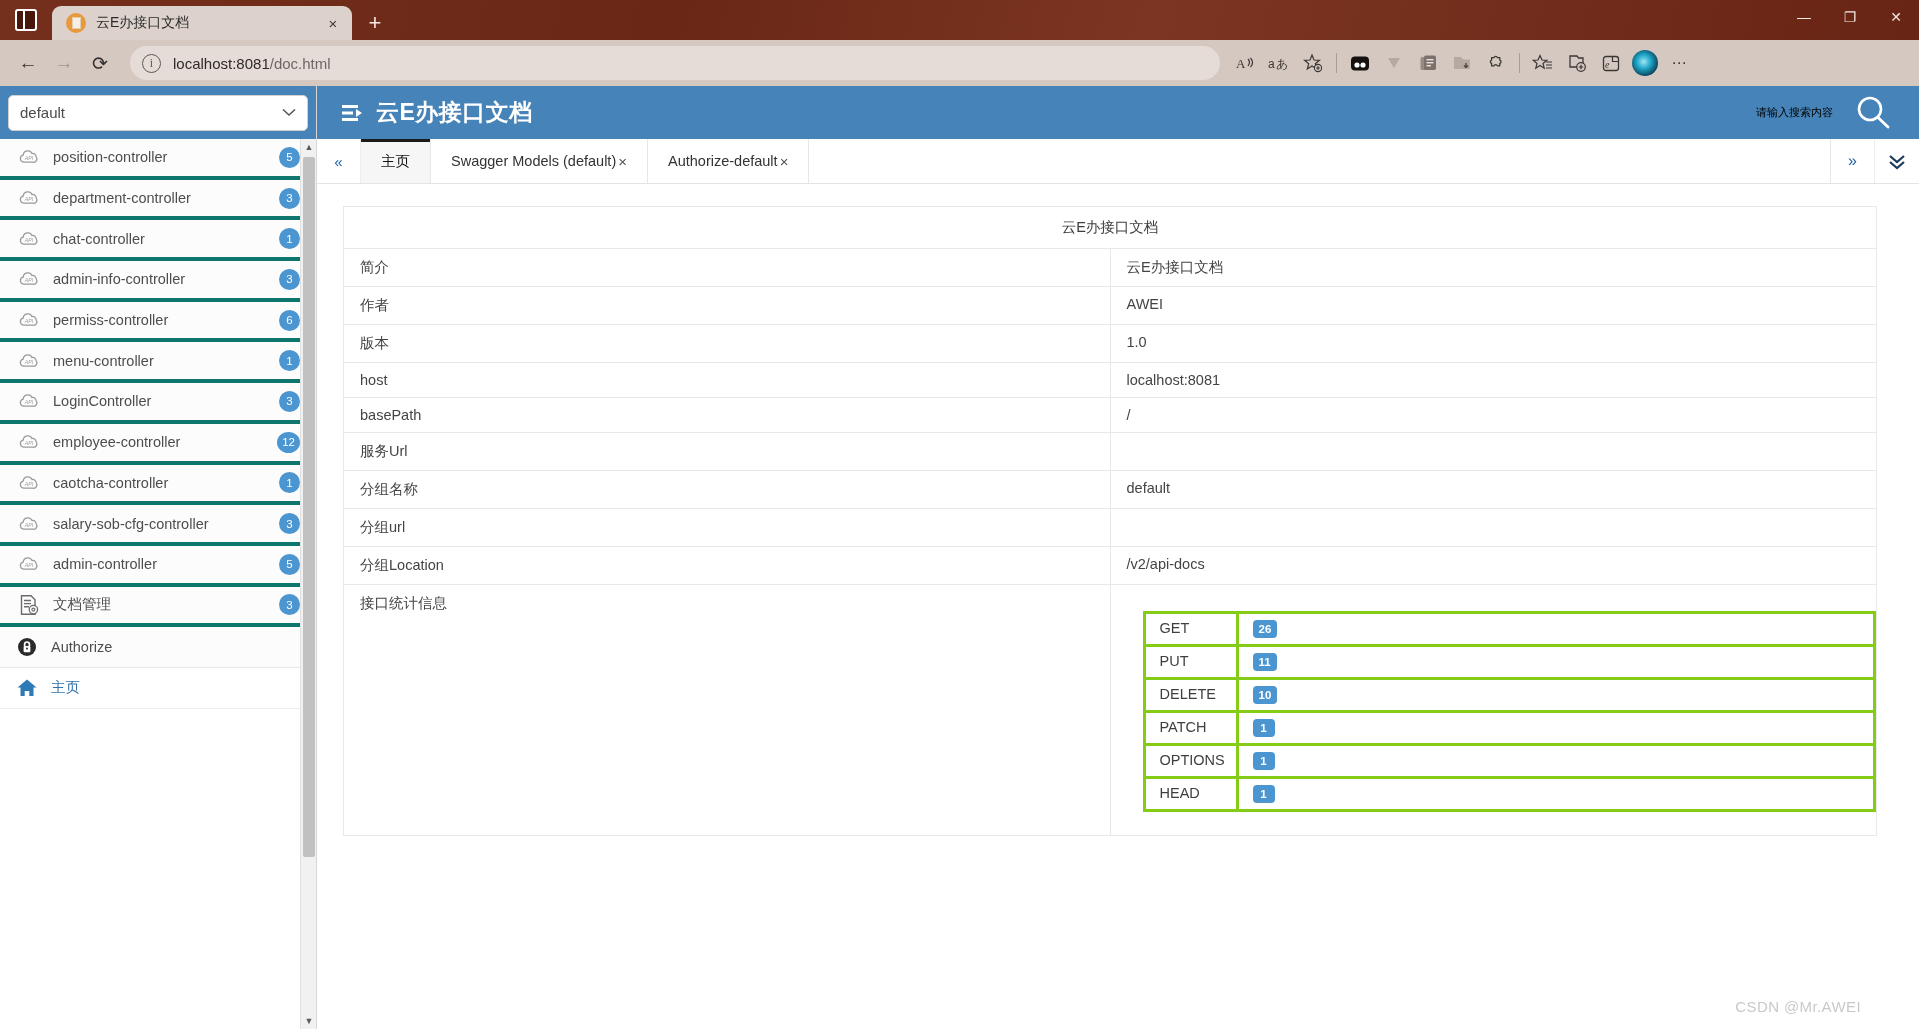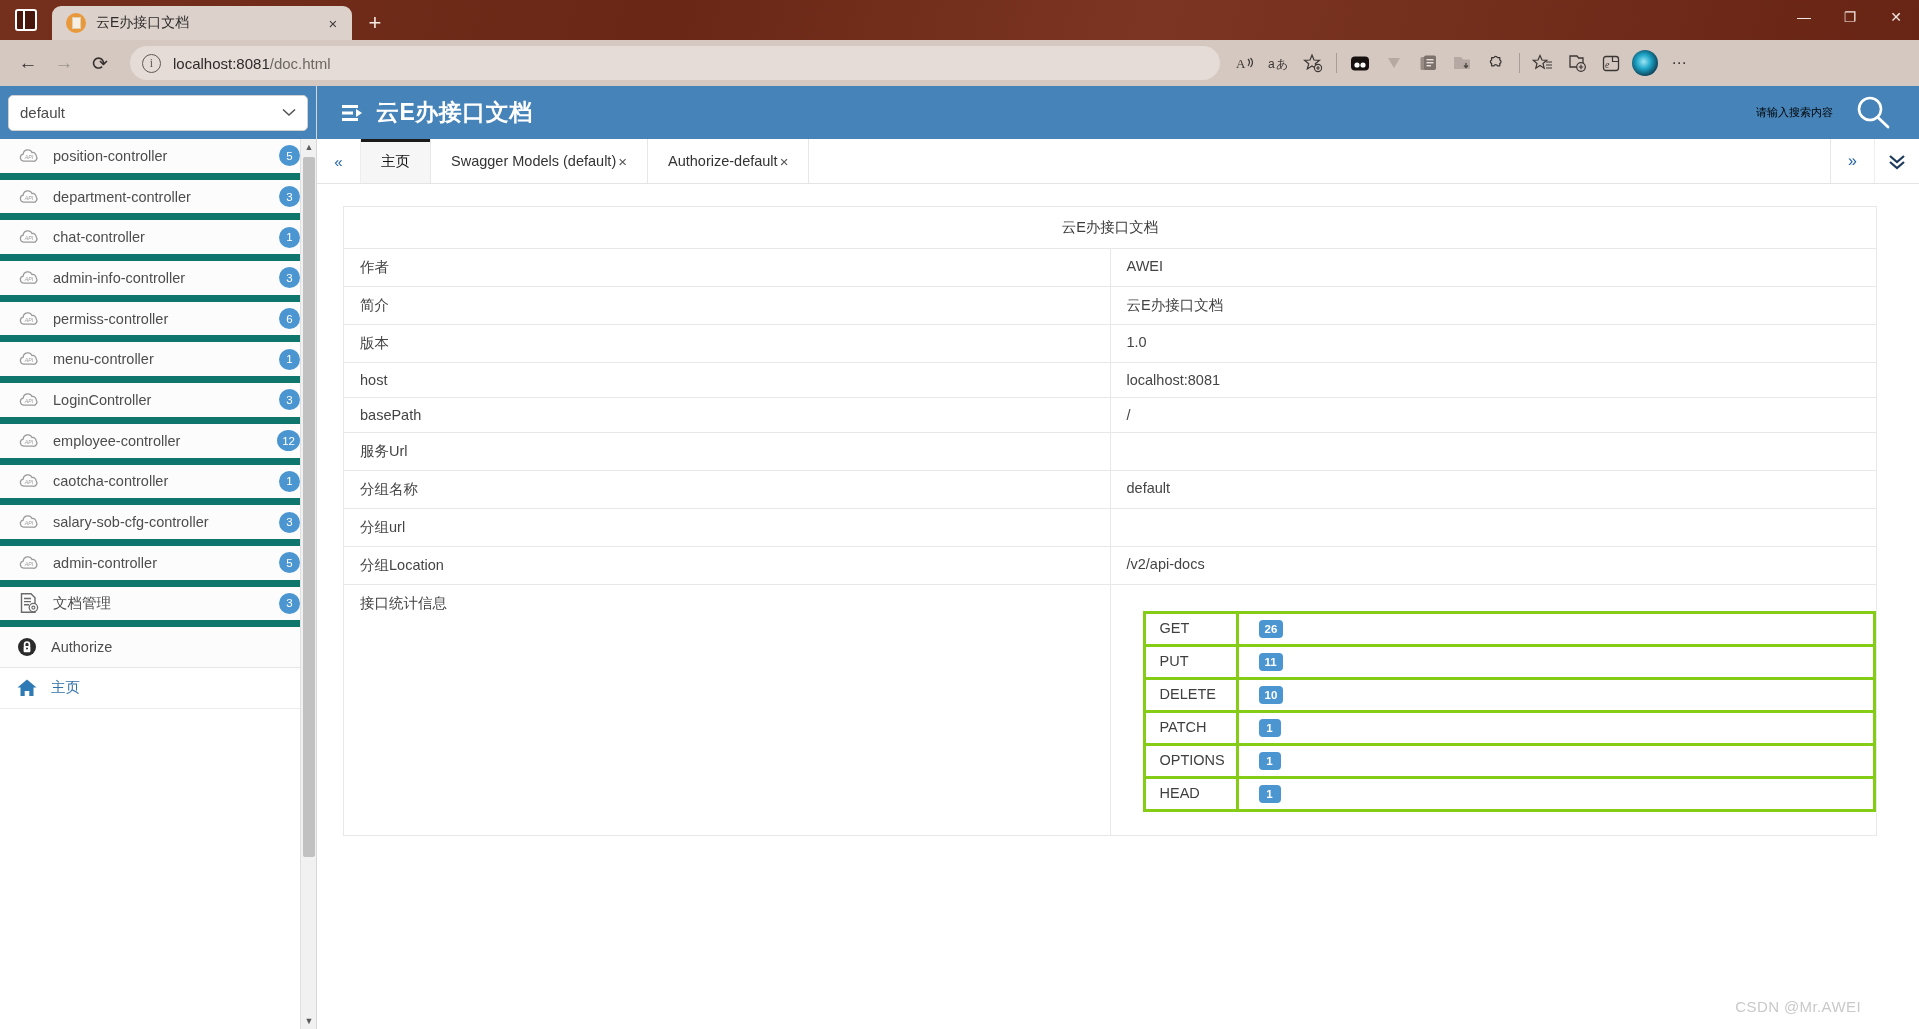--- a/index.html
+++ b/index.html
@@ -127,21 +127,21 @@
 
   .sidebar-list { flex: 1; position: relative; overflow: hidden; background: #fff; }
   .side-item {
     height: 40.7px; display: flex; align-items: center;
     padding: 0 16px 0 14px;
     border-bottom: 1px solid #e6e6e6;
     font-size: 14.5px; color: #4d4d4d;
     background: #fcfcfc;
   }
   .side-item.home { background: #fff; border-bottom: 1px solid #ededed; color: #3071a9; }
-  .side-item.sep-blue { border-bottom: 7px solid #0f766e; padding-left: 16px; }
+  .side-item.sep-blue { border-bottom: 4px solid #0f766e; padding-left: 16px; }
   .side-ico {
     width: 26px; flex: none; display: flex; align-items: center; justify-content: center;
     margin-right: 11px;
   }
   .side-label { flex: 1; white-space: nowrap; overflow: hidden; text-overflow: ellipsis; }
   .badge {
     min-width: 21px; height: 21px; border-radius: 50%;
     background: #4b96d1; color: #fff; font-size: 11.5px;
     display: flex; align-items: center; justify-content: center; flex: none;
     padding: 0 5px;
@@ -215,21 +215,21 @@
     margin: 17px 0 14px 16px;
   }
   table.stats td {
     border: 3px solid #84cc16; font-size: 14.5px; color: #3f3f3f;
     padding: 6px 14px; height: 30px;
   }
   table.stats td.m { width: 93px; }
   .sbadge {
     display: inline-block; min-width: 22px; text-align: center;
     background: #4b96d1; color: #fff; font-size: 11.5px; font-weight: bold;
-    border-radius: 4px; padding: 3px 6px; margin-left: 6px;
+    border-radius: 4px; padding: 3px 6px;
   }
 
   .watermark {
     position: absolute; right: 58px; bottom: 14px;
     font-size: 15px; color: #c9c9c9; letter-spacing: .4px;
   }
 </style>
 </head>
 <body>
 
@@ -551,26 +551,26 @@
         </div>
       </div>
 
       <div class="content">
         <table class="info">
           <tbody id="info-tbody">
               <tr>
                 <td class="title-cell" colspan="2">云E办接口文档</td>
               </tr>
               <tr>
+                <td class="key">简介</td>
+                <td>云E办接口文档</td>
+              </tr>
+              <tr>
                 <td class="key">作者</td>
                 <td>AWEI</td>
-              </tr>
-              <tr>
-                <td class="key">简介</td>
-                <td>云E办接口文档</td>
               </tr>
               <tr>
                 <td class="key">版本</td>
                 <td>1.0</td>
               </tr>
               <tr>
                 <td class="key">host</td>
                 <td>localhost:8081</td>
               </tr>
               <tr>

